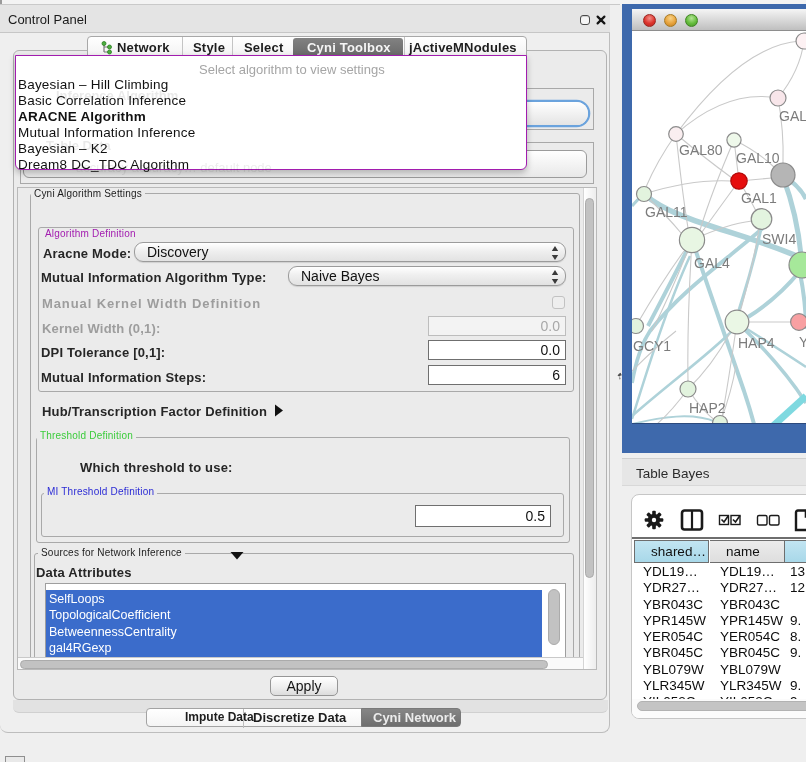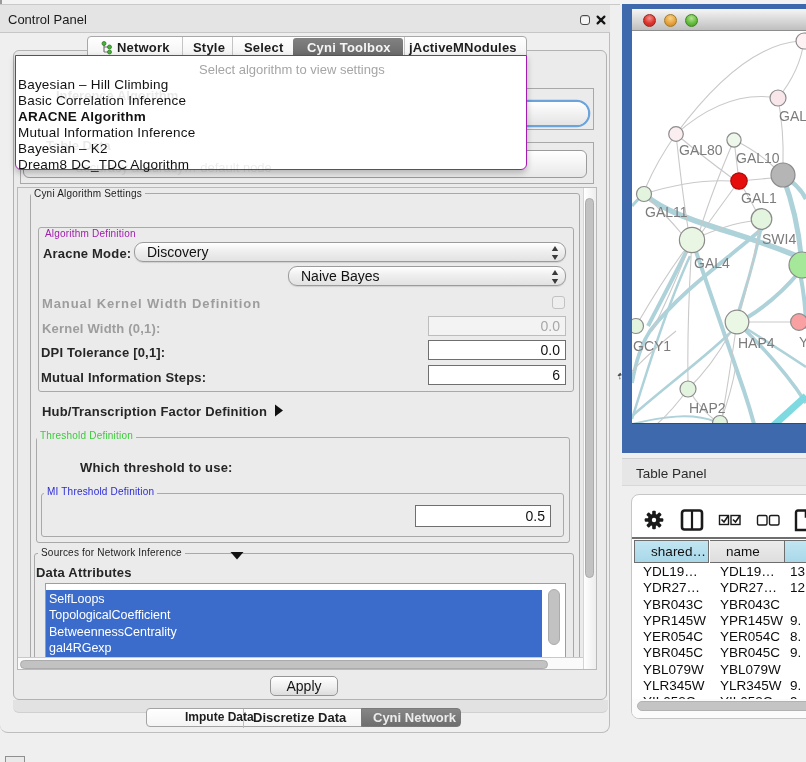--- a/index.html
+++ b/index.html
@@ -68,20 +68,21 @@
 
     <div class="fldset" style="left:20px;top:39px;width:536px;height:165px;"></div>
     <div class="grouptitle" style="left:24px;top:40px;color:#a21caf;">Algorithm Definition</div>
 
     <div class="blbl" style="left:25px;top:58px;">Aracne Mode:</div>
     <div class="combo" style="left:116px;top:54px;width:432px;">Discovery
       <svg class="arr" width="8" height="16" viewBox="0 0 8 16">
           <path d="M4 1 L7.2 6 H0.8 Z M4 15 L7.2 10 H0.8 Z" fill="#3a3a3a"></path>
         </svg>
     </div>
+    <div class="blbl" style="left:23px;top:82px;">Mutual Information Algorithm Type:</div>
     <div class="combo" style="left:270px;top:78px;width:278px;">Naive Bayes
       <svg class="arr" width="8" height="16" viewBox="0 0 8 16">
           <path d="M4 1 L7.2 6 H0.8 Z M4 15 L7.2 10 H0.8 Z" fill="#3a3a3a"></path>
         </svg>
     </div>
 
     <div class="blbl" style="left:24px;top:108px;color:#9d9d9d;letter-spacing:0.9px;">Manual Kernel Width Definition</div>
     <div class="abs" style="left:534px;top:108px;width:13px;height:13px;border:1px solid #c2c2c2;border-radius:3px;background:#eeeeee;"></div>
 
     <div class="blbl" style="left:24px;top:133px;color:#9d9d9d;">Kernel Width (0,1):</div>
@@ -244,21 +245,21 @@
       </g>
     </svg>
   </div>
 
   <svg class="abs" style="left:617px;top:372px" width="7" height="8" viewBox="0 0 7 8">
     <path d="M0.5 3.5 Q2 1.5 3.5 0.8 L4.8 3.2 Q3 3.4 2.2 4.6 Z" fill="#4e4e4e"></path>
     <path d="M2.6 4.2 L3.6 7 L2.2 7.4 Z" fill="#6f6f6f"></path>
   </svg>
 
   <div class="abs" style="left:622px;top:458px;width:184px;height:28px;background:#e6e6e6;border-top:1px solid #d0d0d0;border-bottom:1px solid #d8d8d8;"></div>
-  <div class="abs" style="left:636px;top:466px;font-size:13.5px;color:#2b2b2b;">Table Panel</div>
+  <div class="abs" style="left:636px;top:466px;font-size:13.5px;color:#2b2b2b;">Table Bayes</div>
 
   <div class="abs" id="tablecard" style="left:631px;top:494px;width:185px;height:225px;background:#ffffff;border:1px solid #c6c6c6;border-radius:8px;overflow:hidden;">
 
     <svg class="abs" style="left:12px;top:14px;" width="172" height="24" viewBox="0 0 172 24">
 
       <g transform="translate(10,11)">
         <g fill="#1a1a1a">
           <circle r="6.2"></circle>
           <g>
             <rect x="-1.8" y="-9.3" width="3.6" height="4" rx="1"></rect>

